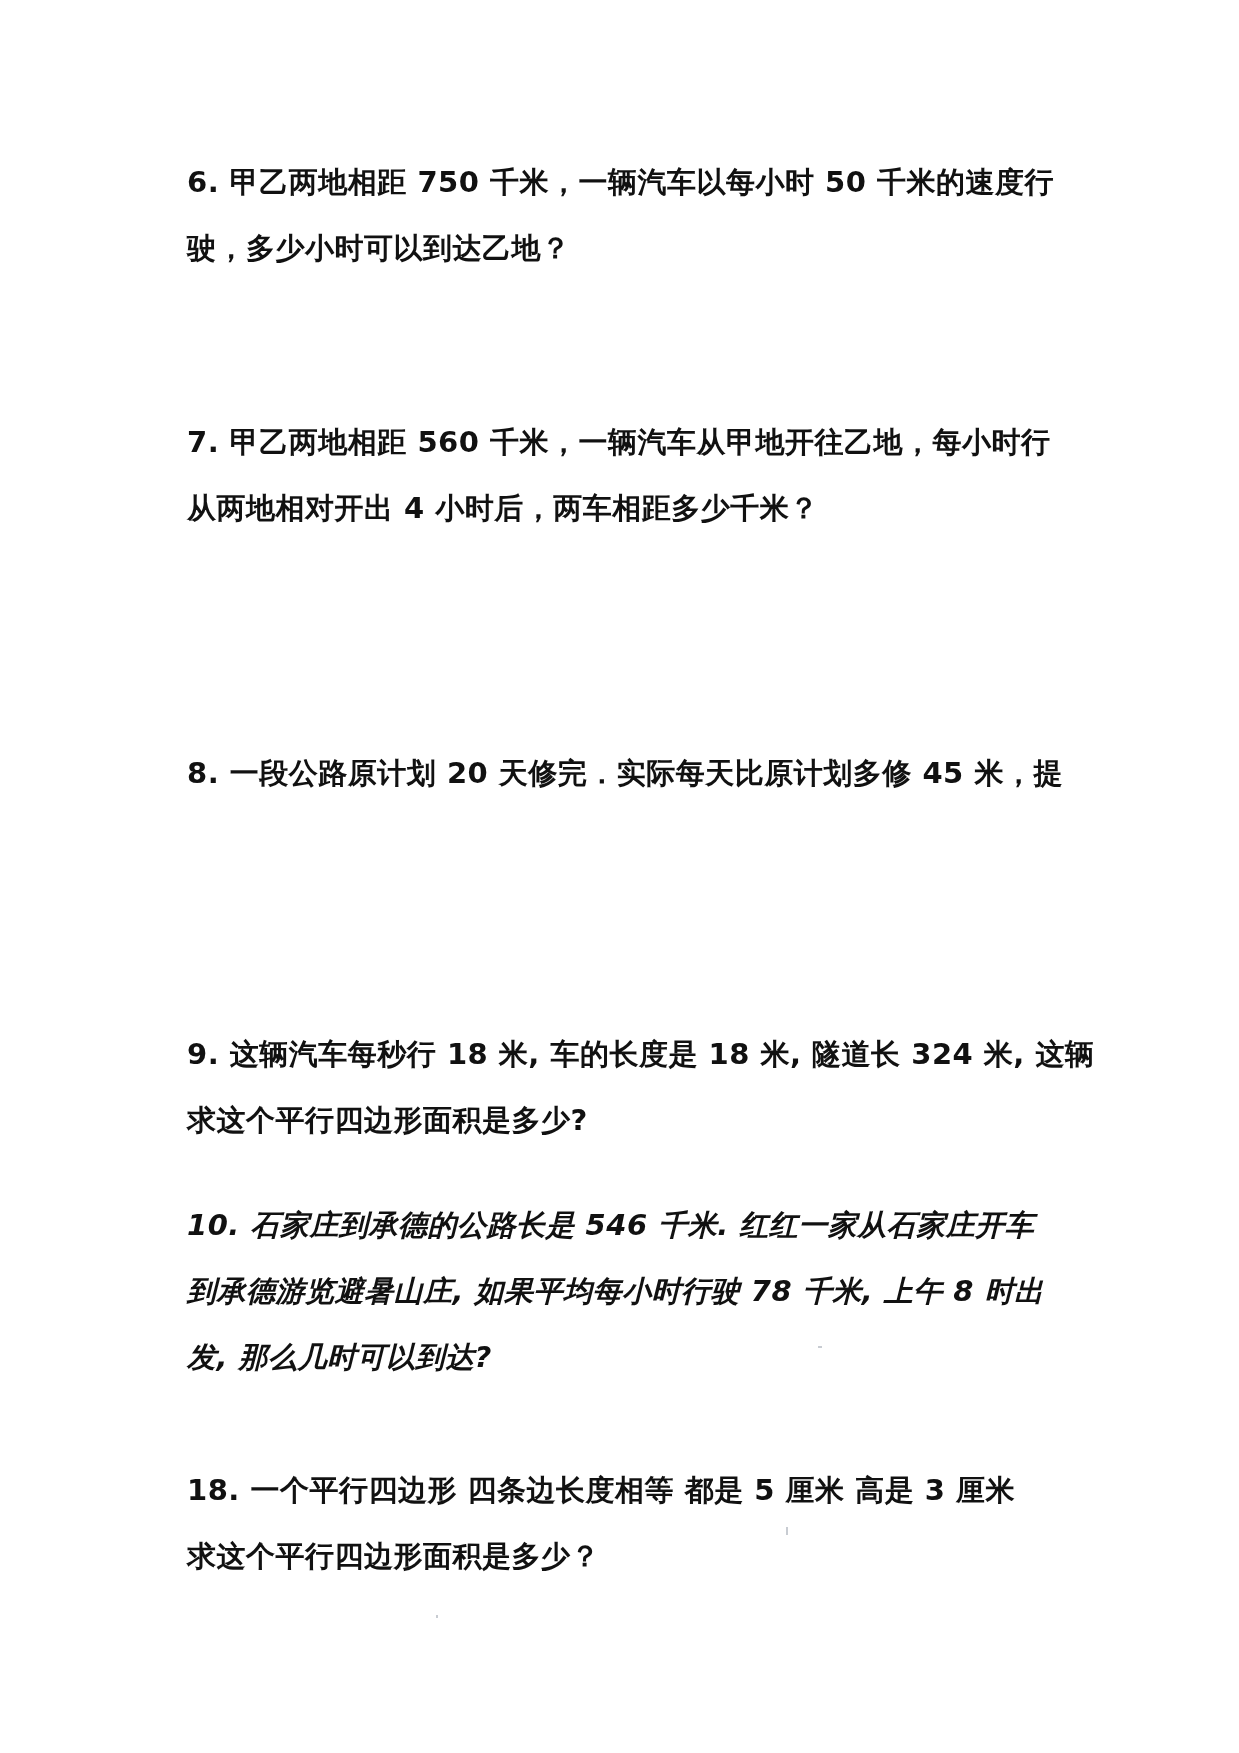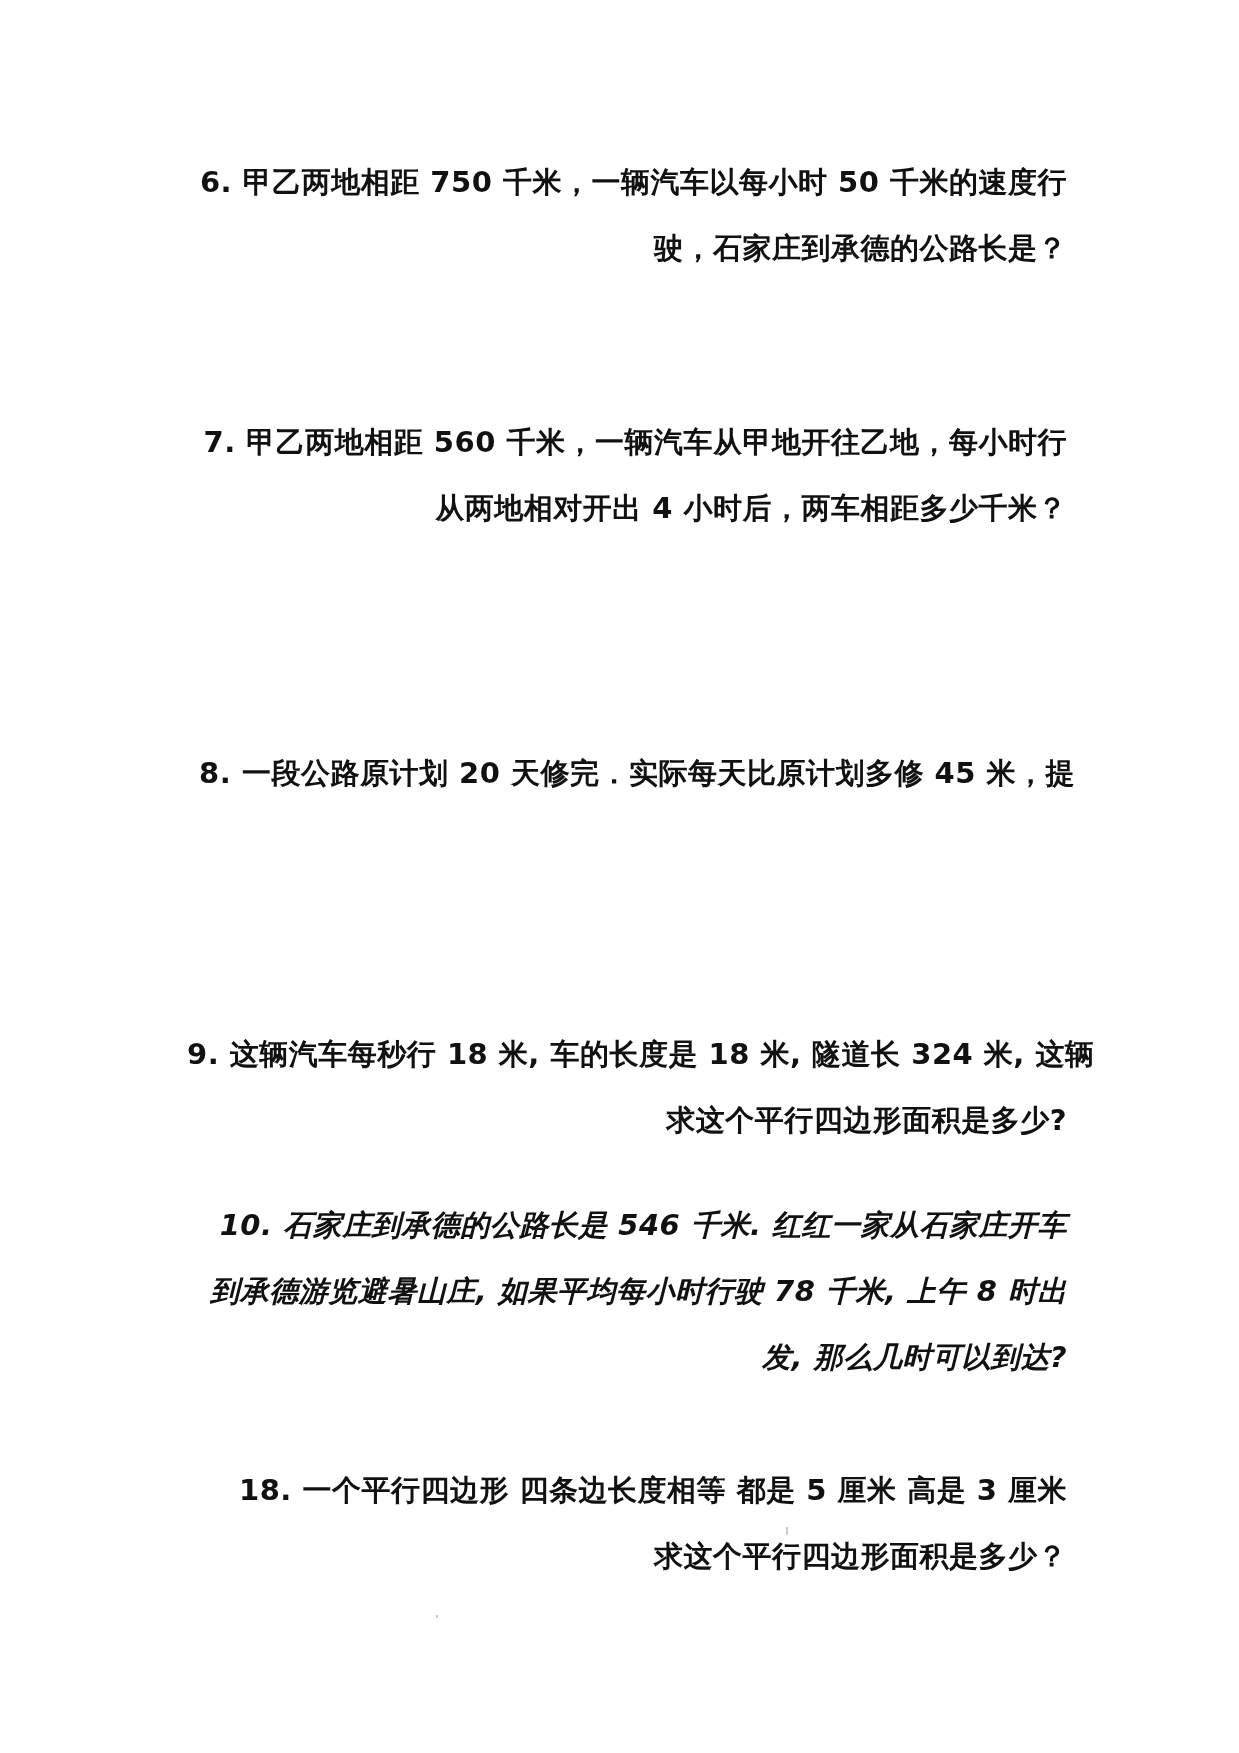--- a/index.html
+++ b/index.html
@@ -20,50 +20,49 @@
       left: 0;
       top: 0;
       width: 1239px;
       height: 1753px;
       background: #ffffff;
     }
     .problem {
       position: absolute;
       left: 187px;
       width: 880px;
-      text-align: right;
     }
     .line {
       display: block;
       height: 66px;
       line-height: 66px;
       font-size: 29px;
       font-weight: bold;
       white-space: nowrap;
       letter-spacing: 0.5px;
     }
     #p6  { top: 149px; }
     #p7  { top: 409px; }
-    #p8  { top: 740px; margin-left: 8px; }
+    #p8  { top: 740px; }
     #p9  { top: 1021px; }
     #p10 { top: 1192px; font-style: italic; }
     #p11 { top: 1457px; }
     .speck {
       position: absolute;
       background: #c8ccd2;
     }
   </style>
 </head>
 <body>
 
 <div class="page">
 
   <div class="problem" id="p6">
     <span class="line">6. 甲乙两地相距 750 千米，一辆汽车以每小时 50 千米的速度行</span>
-    <span class="line">驶，石家庄到承德的公路长是？</span>
+    <span class="line">驶，多少小时可以到达乙地？</span>
   </div>
 
   <div class="problem" id="p7">
     <span class="line">7. 甲乙两地相距 560 千米，一辆汽车从甲地开往乙地，每小时行</span>
     <span class="line">从两地相对开出 4 小时后，两车相距多少千米？</span>
   </div>
 
   <div class="problem" id="p8">
     <span class="line">8. 一段公路原计划 20 天修完．实际每天比原计划多修 45 米，提</span>
   </div>

